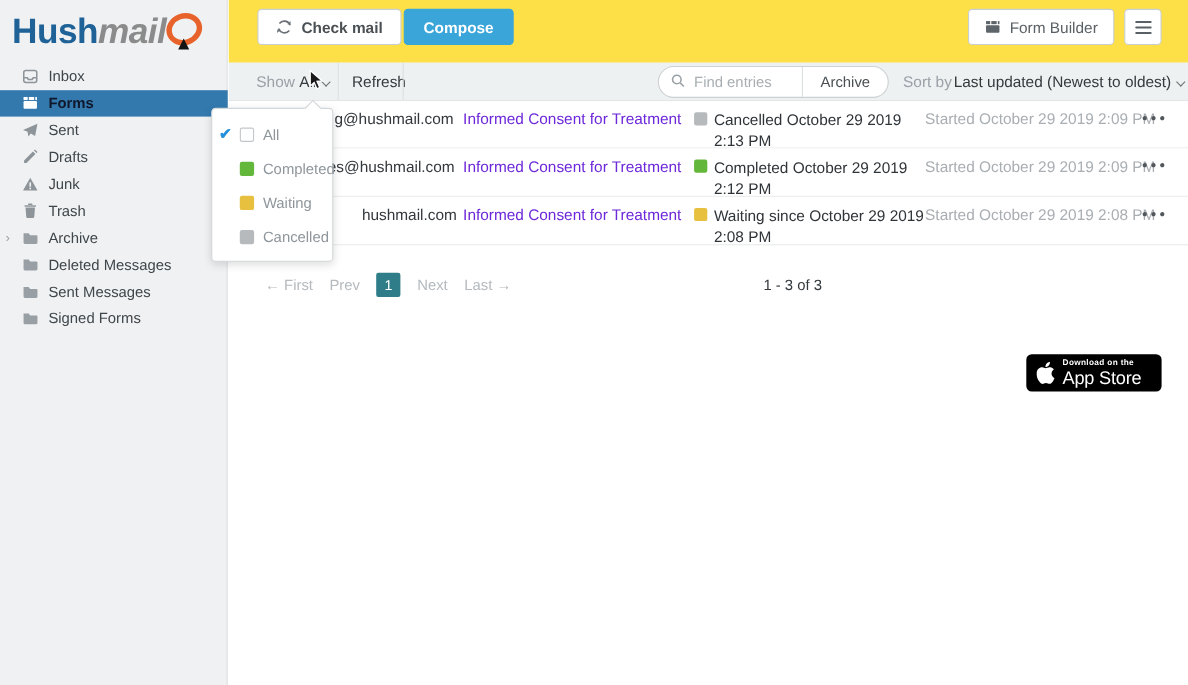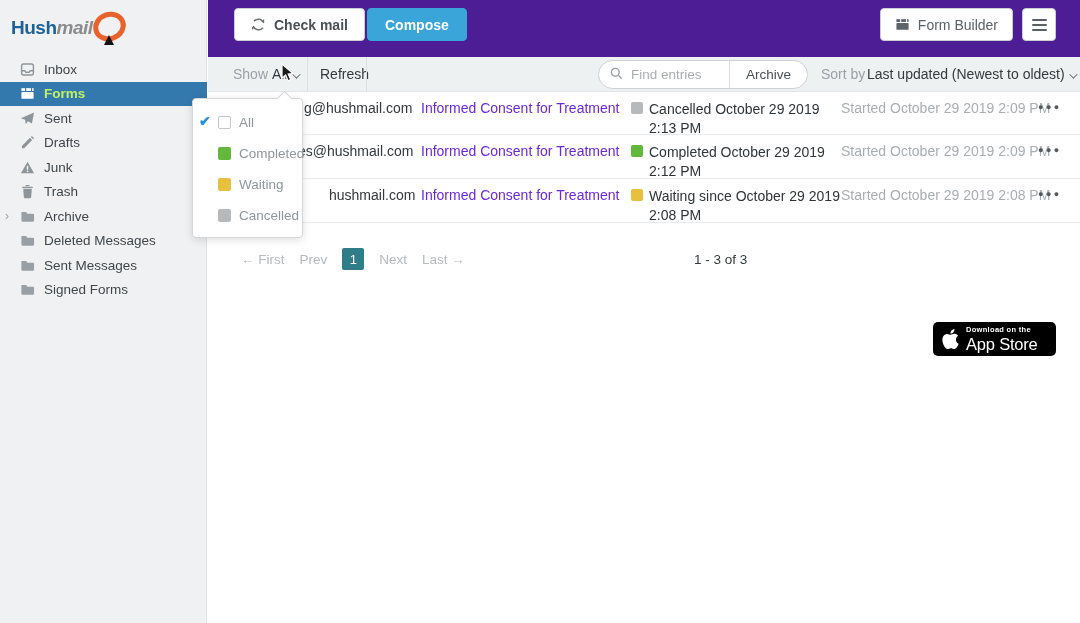--- a/index.html
+++ b/index.html
@@ -4,40 +4,40 @@
 <style>
   * { margin:0; padding:0; box-sizing:border-box; }
   html,body { width:1080px; height:623px; }
   body { font-family:"Liberation Sans", sans-serif; background:#fff; }
   #app { position:relative; width:1080px; height:623px; background:#fff; overflow:hidden; }
 
   
   .sidebar { position:absolute; left:0; top:0; width:207px; height:623px;
              background:#f0f1f2; border-right:1px solid #e0e2e4; }
   .logo { position:absolute; left:11px; top:11px; display:flex; align-items:center; height:34px; }
-  .logo-word { font-size:19px; font-weight:800; letter-spacing:-0.5px; color:#1e6298; }
+  .logo-word { font-size:32px; font-weight:800; letter-spacing:-0.5px; color:#1e6298; }
   .logo-word .mail { color:#8b8b8b; font-style:italic; }
   .keyhole-wrap { position:relative; width:40px; height:34px; margin-left:-2px; }
   .keyhole-ellipse { position:absolute; left:2px; top:1px; width:33px; height:29px;
                      border:5px solid #e8622c; border-radius:50%; transform:rotate(-20deg); }
   .keyhole { position:absolute; left:13px; top:7px; width:12px; height:20px; }
   .keyhole .kh-circle { width:11px; height:11px; border-radius:50%; background:#141414; margin:0 auto; }
   .keyhole .kh-stem { width:0; height:0; margin:-4px auto 0; border-left:5px solid transparent;
                       border-right:5px solid transparent; border-bottom:10px solid #141414; }
 
   .nav { position:absolute; top:57px; left:0; width:207px; }
   .nav-item { height:24.5px; display:flex; align-items:center; padding-left:19px;
               font-size:13.5px; color:#3f464b; cursor:pointer; position:relative; }
   .nav-item .nicon { width:16px; height:16px; margin-right:9px; display:inline-flex;
                      align-items:center; justify-content:center; flex:0 0 16px; }
-  .nav-item.selected { background:#3379ae; color:#bef264; font-weight:bold; }
+  .nav-item.selected { background:#3379ae; color:#0f172a; font-weight:bold; }
   .nav-chevron { position:absolute; left:5px; color:#9aa1a6; font-size:12px; }
 
   
-  .header { position:absolute; left:208px; top:0; width:872px; height:57px; background:#4c1d95; }
+  .header { position:absolute; left:208px; top:0; width:872px; height:57px; background:#fde047; }
   .btn { display:inline-flex; align-items:center; justify-content:center; gap:8px;
          height:33px; border:1px solid #c9ced1; border-radius:4px; background:#fff;
          font-size:14px; color:#4a5054; font-weight:bold; cursor:pointer; }
   .btn-checkmail { position:absolute; left:26px; top:8px; padding:0 16px; }
   .btn-compose  { position:absolute; left:159px; top:8px; padding:0 17px;
                   background:#39a5d9; border-color:#39a5d9; color:#fff; }
   .btn-formbuilder { position:absolute; right:67px; top:8px; padding:0 14px; font-weight:normal; color:#5a6166; }
   .btn-menu { position:absolute; right:24px; top:8px; width:34px; }
   .hamburger { display:block; width:15px; }
   .hamburger span { display:block; height:2px; background:#5a6166; margin:3px 0; border-radius:1px; }

